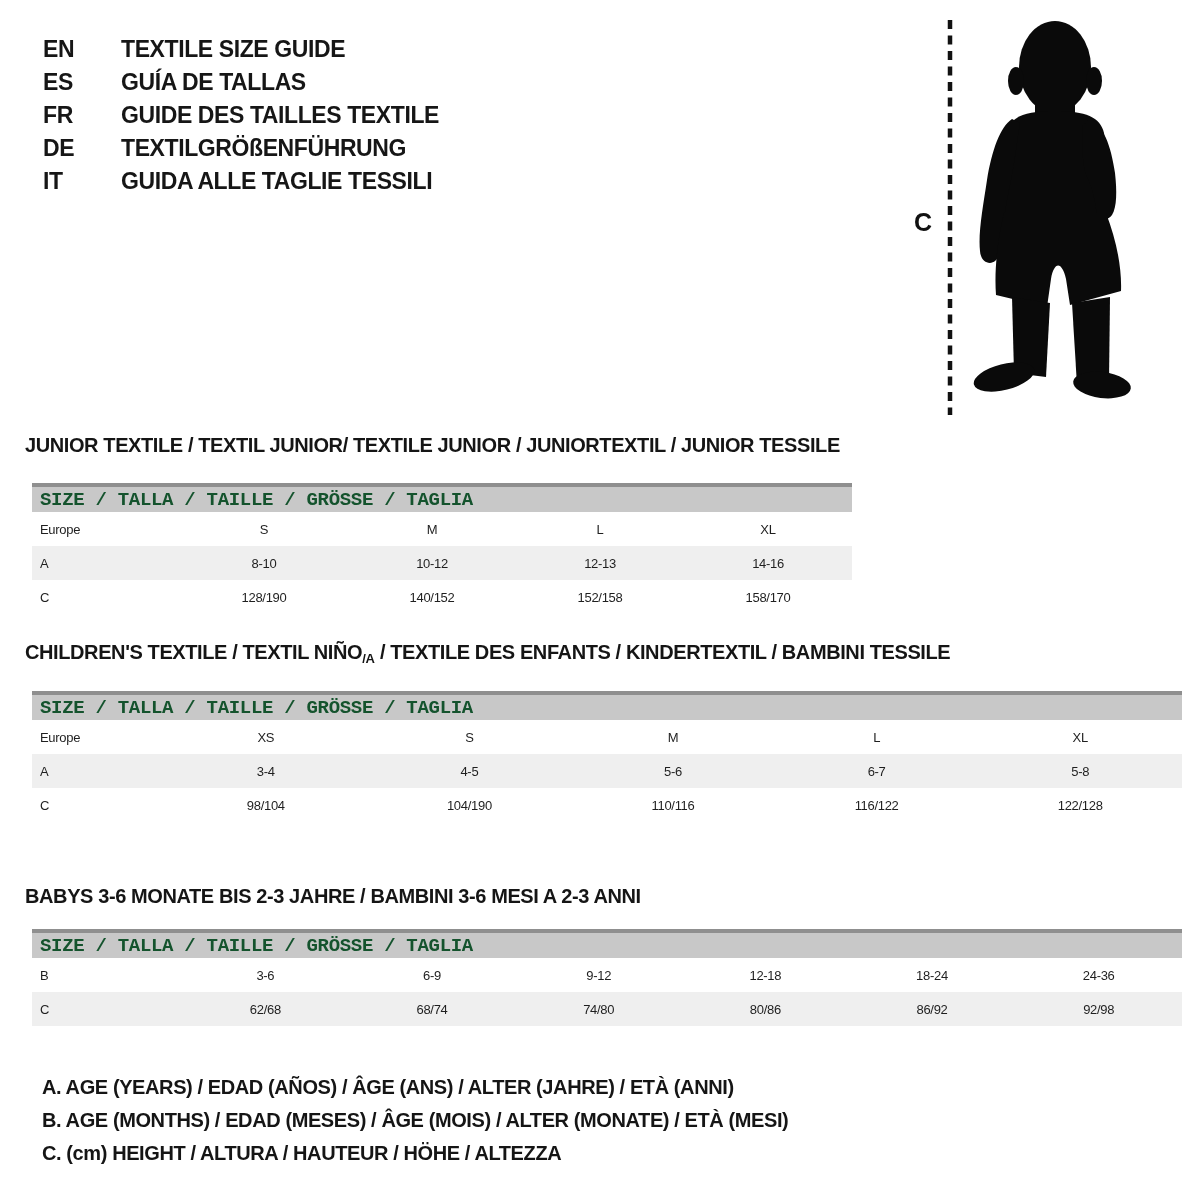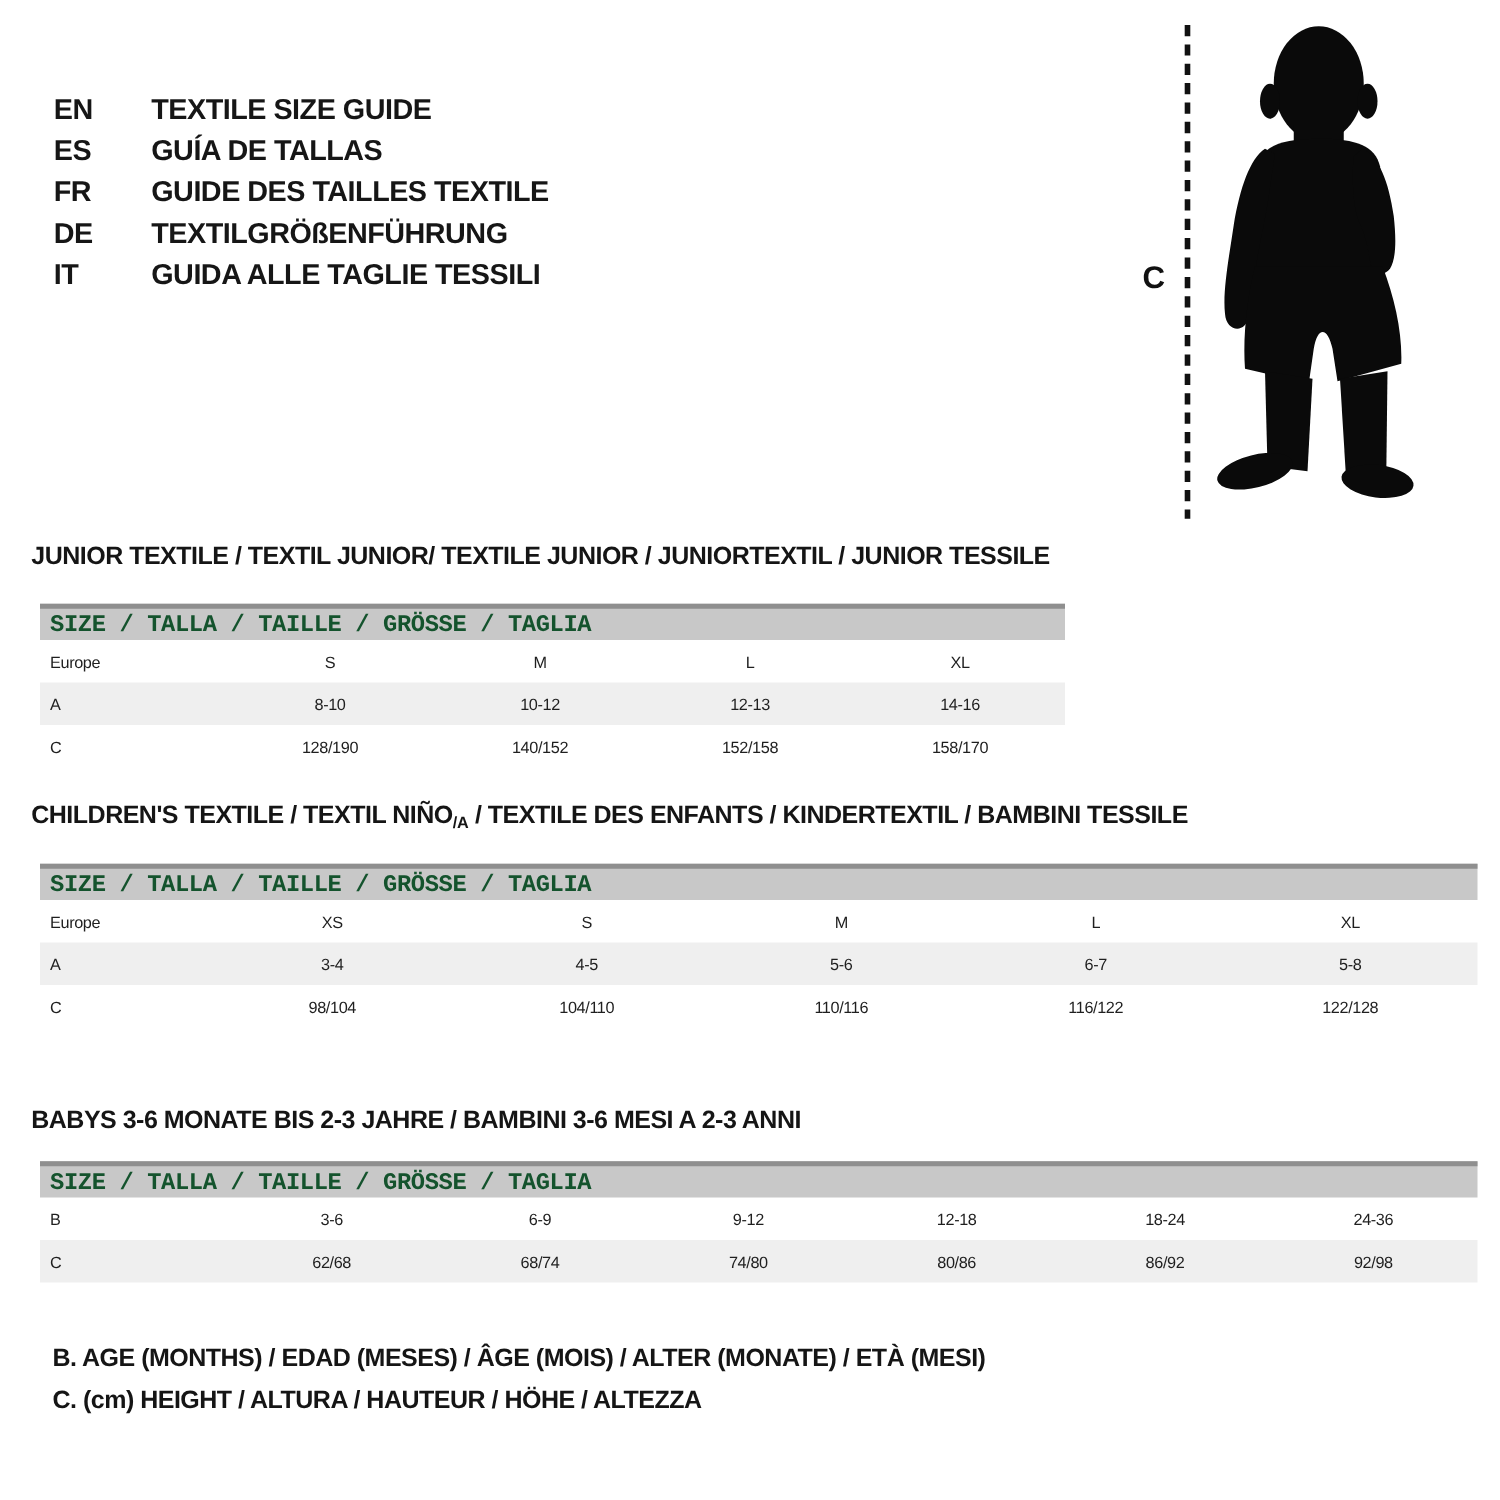--- a/index.html
+++ b/index.html
@@ -1,21 +1,21 @@
 <!DOCTYPE html>
 <html><head>
 <meta charset="utf-8">
 <style>
   html,body{margin:0;padding:0;background:#fff;}
   .page{
     position:relative;width:1200px;height:1200px;background:#ffffff;
     font-family:"Liberation Sans", sans-serif;color:#1a1a1a;overflow:hidden;
   }
   
-  .langs{position:absolute;left:43px;top:33px;margin-top:38px;}
+  .langs{position:absolute;left:43px;top:33px;}
   .lang-row{display:grid;grid-template-columns:78px auto;height:33px;align-items:center;}
   .lang-code,.lang-title{
     font-size:23px;font-weight:700;letter-spacing:-0.4px;white-space:nowrap;color:#161616;
   }
   
   .figure{position:absolute;left:905px;top:15px;width:250px;height:405px;}
   .figure svg{display:block;width:250px;height:405px;}
   .c-label{position:absolute;left:9px;top:193px;font-size:25px;font-weight:700;color:#111;}
   
   .sec-title{
@@ -138,21 +138,21 @@
       <span class="rlabel">A</span>
       <span class="cell">3-4</span>
       <span class="cell">4-5</span>
       <span class="cell">5-6</span>
       <span class="cell">6-7</span>
       <span class="cell">5-8</span>
     </div>
     <div class="row">
       <span class="rlabel">C</span>
       <span class="cell">98/104</span>
-      <span class="cell">104/110</span>
+      <span class="cell">104/190</span>
       <span class="cell">110/116</span>
       <span class="cell">116/122</span>
       <span class="cell">122/128</span>
     </div>
   </div>
 
   <div class="sec-title" style="top:849px;line-height:31.5px;">
     <br>
     <span>BABYS 3-6 MONATE BIS 2-3 JAHRE / BAMBINI 3-6 MESI A 2-3 ANNI</span>
   </div>
@@ -172,17 +172,18 @@
       <span class="cell">62/68</span>
       <span class="cell">68/74</span>
       <span class="cell">74/80</span>
       <span class="cell">80/86</span>
       <span class="cell">86/92</span>
       <span class="cell">92/98</span>
     </div>
   </div>
 
   <div class="legend">
+    <div class="legend-line">A. AGE (YEARS) / EDAD (AÑOS) / ÂGE (ANS) / ALTER (JAHRE) / ETÀ (ANNI)</div>
     <div class="legend-line">B. AGE (MONTHS) / EDAD (MESES) / ÂGE (MOIS) / ALTER (MONATE) / ETÀ (MESI)</div>
     <div class="legend-line">C. (cm) HEIGHT / ALTURA / HAUTEUR / HÖHE / ALTEZZA</div>
   </div>
 
 </div>
 
 </body></html>

